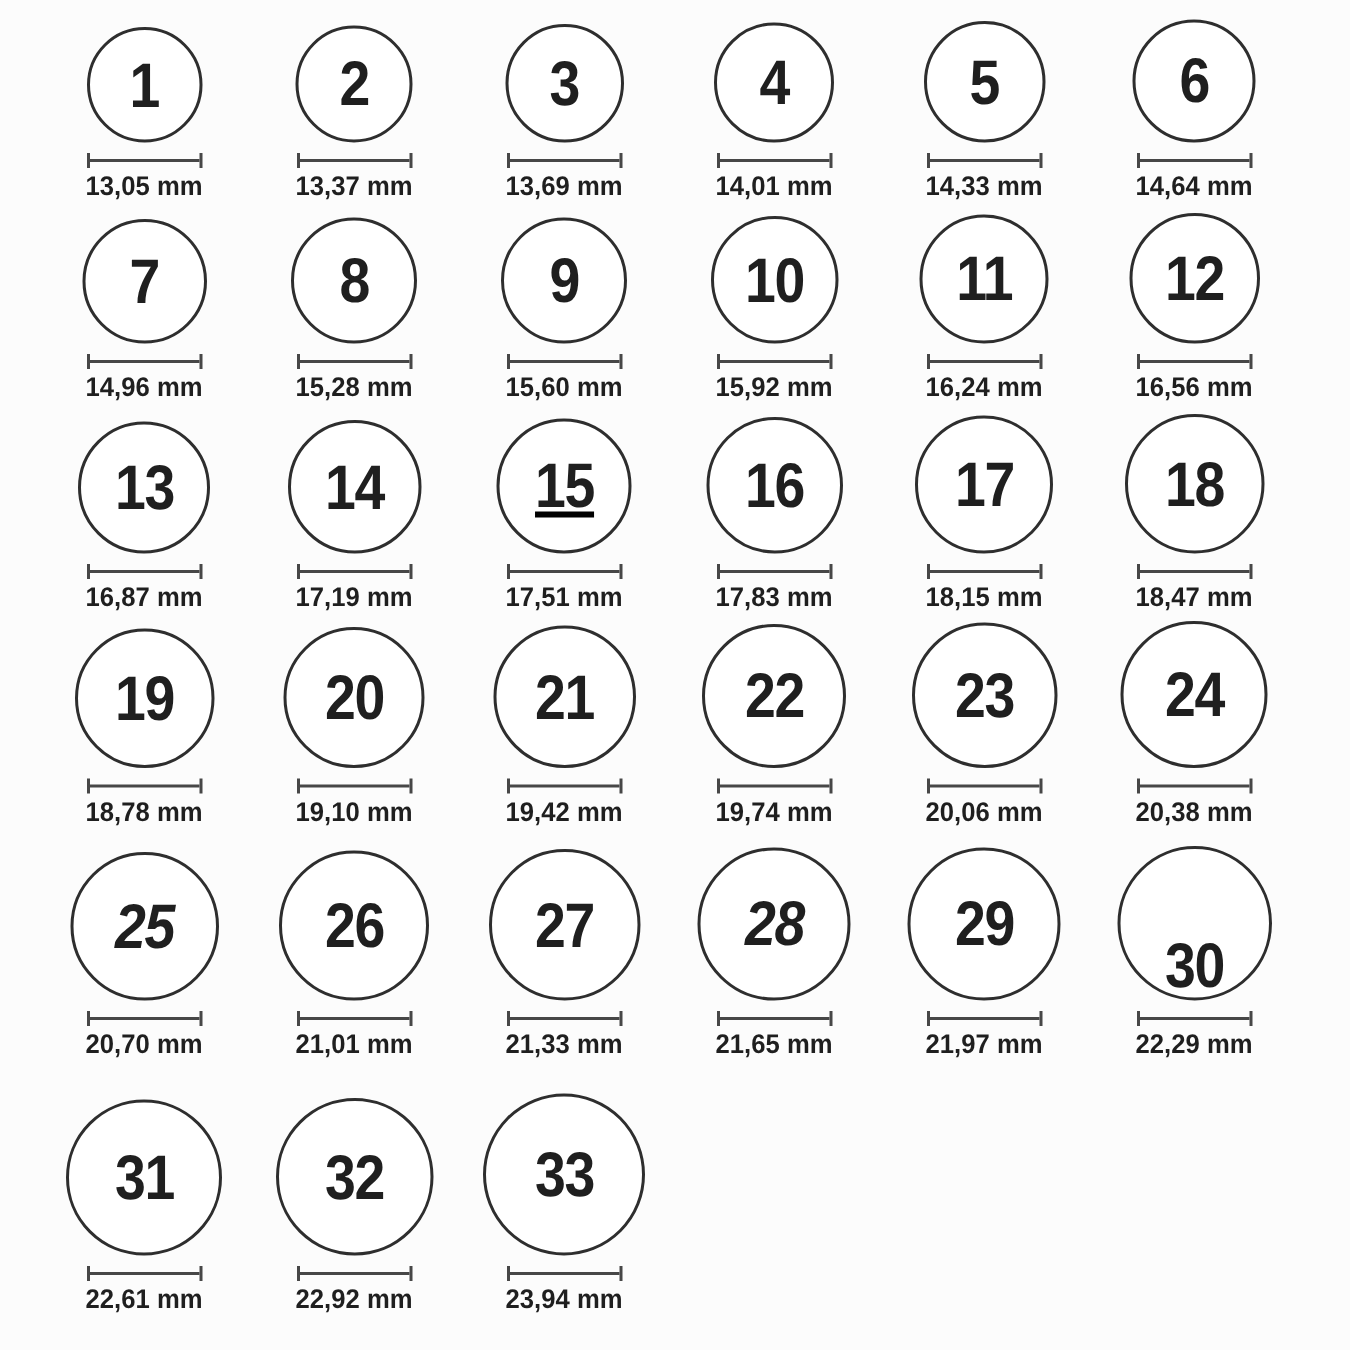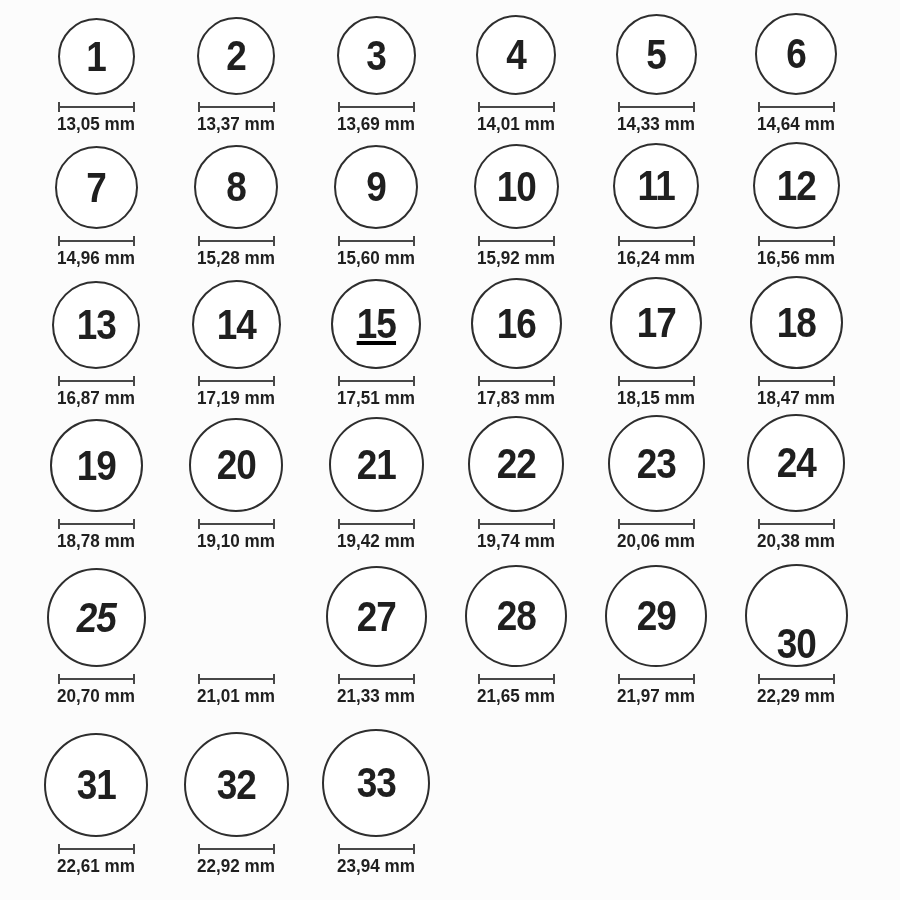--- a/index.html
+++ b/index.html
@@ -320,38 +320,41 @@
     <div class="circle" style="width: 99px; height: 99px; font-style: italic;">
       <span class="num">25</span>
     </div>
     <div class="mline">
       <span class="bar"></span>
     </div>
     <div class="label">20,70 mm</div>
   </div>
 
   <div class="cell">
+    <div class="circle" style="width: 100px; height: 100px;">
+      <span class="num">26</span>
+    </div>
     <div class="mline">
       <span class="bar"></span>
     </div>
     <div class="label">21,01 mm</div>
   </div>
 
   <div class="cell">
     <div class="circle" style="width: 101px; height: 101px;">
       <span class="num">27</span>
     </div>
     <div class="mline">
       <span class="bar"></span>
     </div>
     <div class="label">21,33 mm</div>
   </div>
 
   <div class="cell">
-    <div class="circle" style="width: 102px; height: 102px;">
+    <div class="circle" style="width: 102px; height: 102px; font-style: italic;">
       <span class="num">28</span>
     </div>
     <div class="mline">
       <span class="bar"></span>
     </div>
     <div class="label">21,65 mm</div>
   </div>
 
   <div class="cell">
     <div class="circle" style="width: 102px; height: 102px;">

